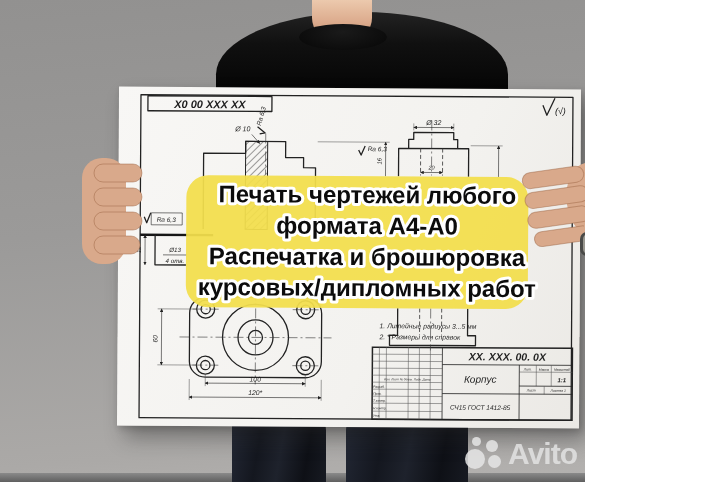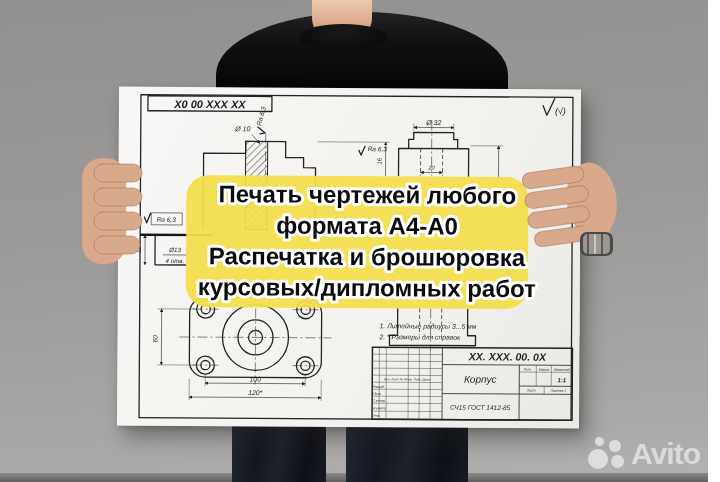--- a/index.html
+++ b/index.html
@@ -1,16 +1,16 @@
 <!DOCTYPE html>
 <html><head>
 <meta charset="utf-8">
 <style>
   html,body{margin:0;padding:0;}
-  .stage{position:relative;width:708px;height:482px;overflow:hidden;
+  .stage{position:relative;width:585px;height:482px;overflow:hidden;
     background:linear-gradient(175deg,#929190 0%,#9b9a99 45%,#aBA9a7 88%,#b4b2b0 100%);
     font-family:"Liberation Sans",sans-serif;}
   .floor-strip{position:absolute;left:0;bottom:0;width:720px;height:9px;
     background:linear-gradient(#8a8a8a,#5f5f5f);z-index:1;}
   
   .shirt{position:absolute;left:216px;top:12px;width:292px;height:80px;z-index:2;
     background:linear-gradient(180deg,#222 0%,#101010 40%,#050505 100%);
     border-radius:150px 150px 0 0 / 64px 64px 0 0;}
   .neck{position:absolute;left:312px;top:0;width:60px;height:40px;z-index:3;
     background:linear-gradient(#ecc9ad 0%,#dcab8d 55%,#c2906f 100%);

